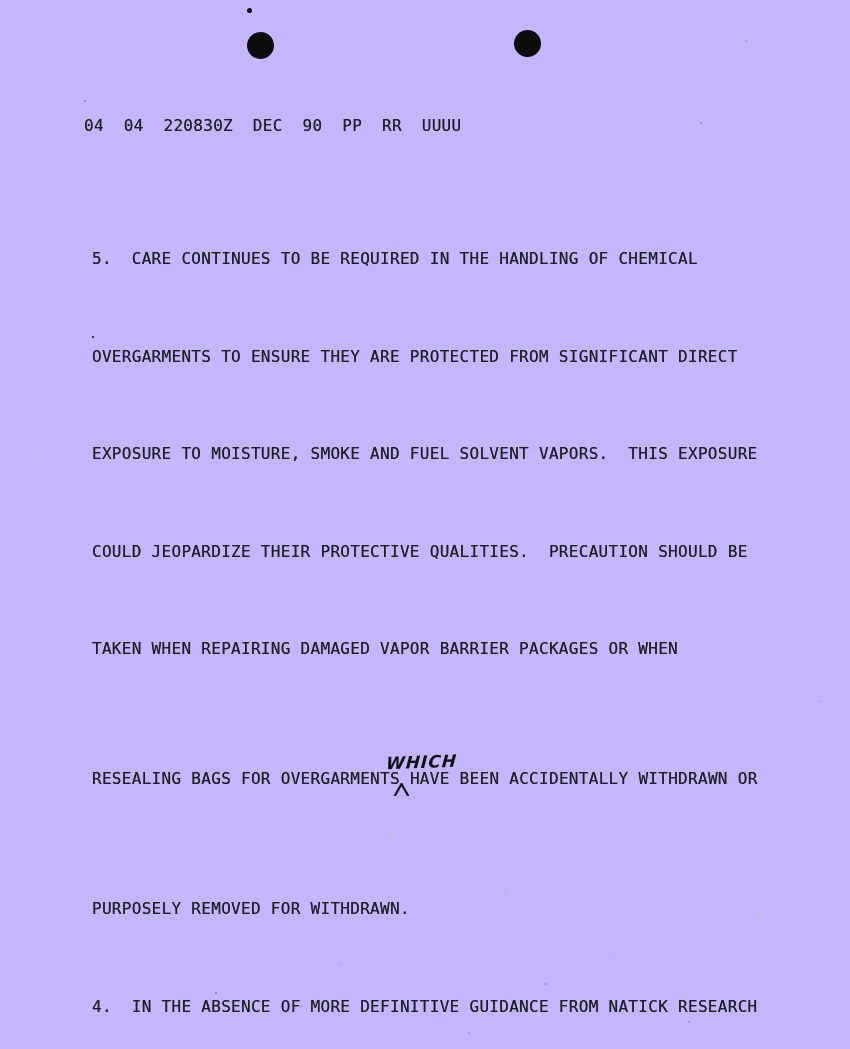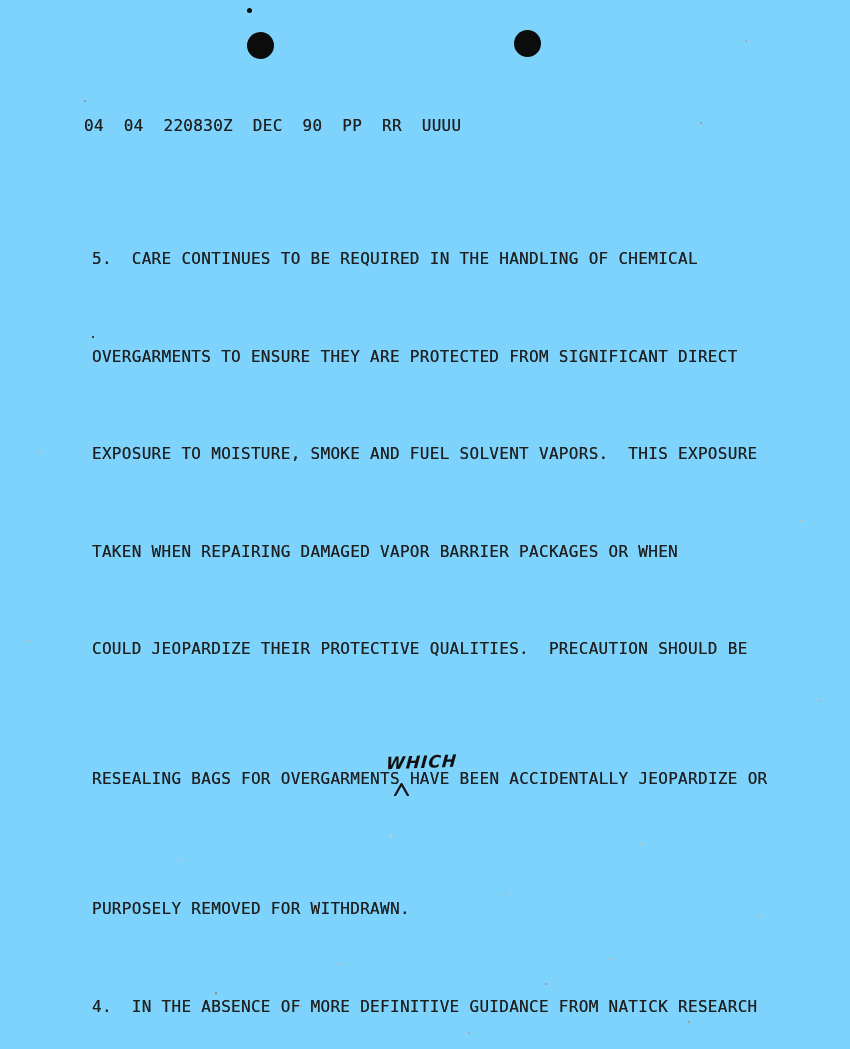--- a/index.html
+++ b/index.html
@@ -4,21 +4,21 @@
 <style>
   html, body { margin: 0; padding: 0; }
   body {
     width: 850px; height: 1049px;
     background: #e9e9e9;
     overflow: hidden;
   }
   .paper {
     position: relative;
     width: 850px; height: 1049px;
-    background: #7dd3fc;
+    background: #c4b5fd;
     overflow: hidden;
     font-family: "DejaVu Sans Mono", monospace;
     color: #1f1f1f;
   }
   .typed {
     font-size: 16px;
     line-height: 32.5px;
     letter-spacing: 0.3px;
     white-space: pre;
     text-shadow: 0 0 0.5px rgba(25,25,25,0.75);
@@ -95,26 +95,26 @@
   <div class="punch tiny-dot"></div>
   <div class="punch punch-left"></div>
   <div class="punch punch-right"></div>
 
   <div class="typed header-line">04  04  220830Z  DEC  90  PP  RR  UUUU</div>
 
   <div class="typed body-block">
     <div class="line">5.  CARE CONTINUES TO BE REQUIRED IN THE HANDLING OF CHEMICAL</div>
     <div class="line">OVERGARMENTS TO ENSURE THEY ARE PROTECTED FROM SIGNIFICANT DIRECT</div>
     <div class="line">EXPOSURE TO MOISTURE, SMOKE AND FUEL SOLVENT VAPORS.  THIS EXPOSURE</div>
+    <div class="line">COULD JEOPARDIZE THEIR PROTECTIVE QUALITIES.  PRECAUTION SHOULD BE</div>
     <div class="line">TAKEN WHEN REPAIRING DAMAGED VAPOR BARRIER PACKAGES OR WHEN</div>
-    <div class="line">COULD JEOPARDIZE THEIR PROTECTIVE QUALITIES.  PRECAUTION SHOULD BE</div>
 
     <div class="line"><span>RESEALING BAGS FOR OVERGARMENTS</span><span class="ins-point"><span class="hw-word">WHICH</span><svg class="caret-svg" width="15" height="13" viewBox="0 0 15 13">
             <polyline points="1,12.5 7.5,1 14,12.5" fill="none" stroke="#141414" stroke-width="2.2" stroke-linecap="round" stroke-linejoin="round"></polyline>
-          </svg></span><span>HAVE BEEN ACCIDENTALLY JEOPARDIZE OR</span></div>
+          </svg></span><span>HAVE BEEN ACCIDENTALLY WITHDRAWN OR</span></div>
 
     <div class="line">PURPOSELY REMOVED FOR WITHDRAWN.</div>
     <div class="line">4.  IN THE ABSENCE OF MORE DEFINITIVE GUIDANCE FROM NATICK RESEARCH</div>
     
     
     
     
     
     
     

